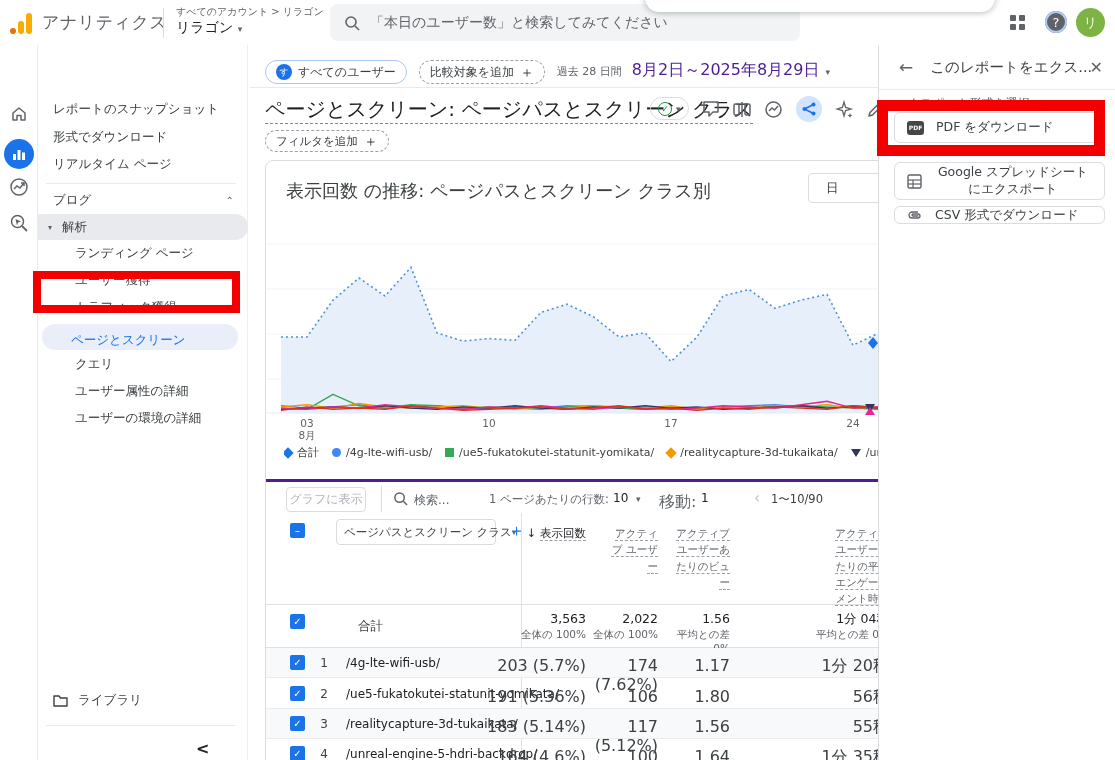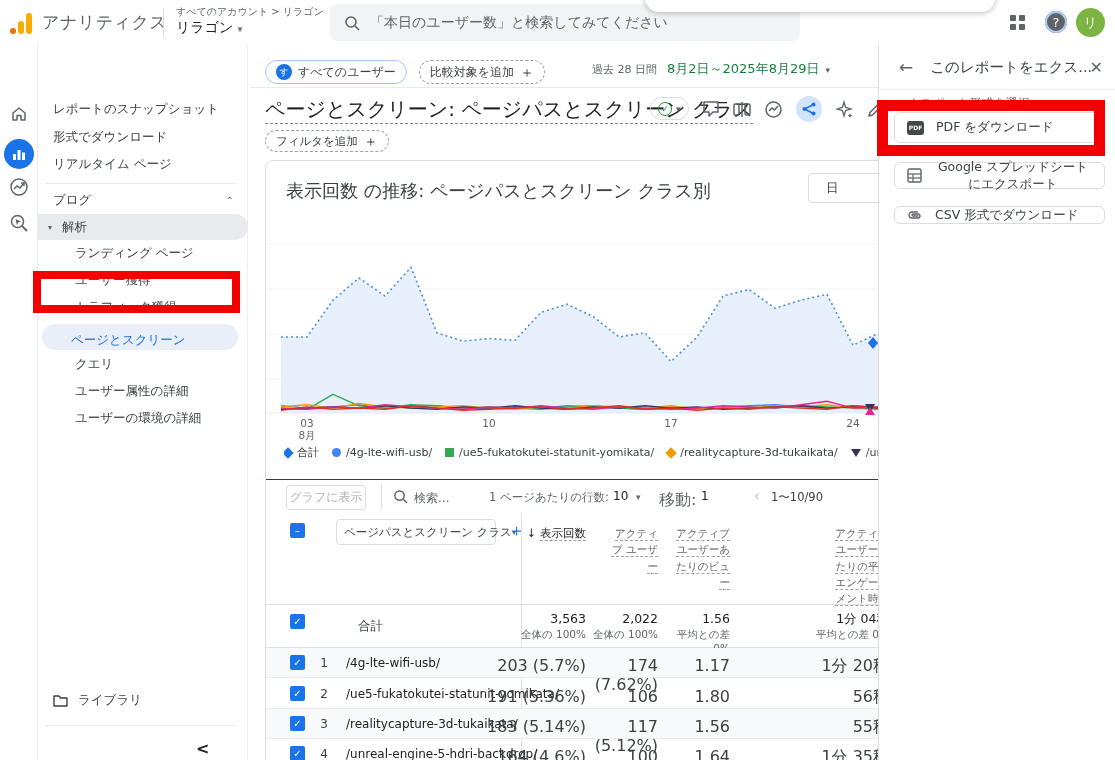--- a/index.html
+++ b/index.html
@@ -42,21 +42,21 @@
   .lib-row{display:flex;align-items:center;gap:10px}
   .collapse-arrow{font-size:16px;font-weight:bold;color:#202124}
   
   .chip{display:inline-flex;align-items:center;gap:6px;height:24px;border-radius:13px;padding:0 10px;font-size:12px;color:#3c4043;background:#fff}
   .chip.solid{border:1px solid #a8c7f0}
   .chip.dashed{border:1px dashed #9aa0a6}
   .chip .avatar-s{width:16px;height:16px;border-radius:50%;background:#1a73e8;color:#fff;font-size:9px;display:flex;align-items:center;justify-content:center}
   .plus{color:#3c4043;font-size:14px;line-height:1}
   .daterange{right:285px;top:60px;text-align:right;white-space:nowrap;z-index:2}
   .daterange .pre{font-size:11px;color:#5f6368;margin-right:10px}
-  .daterange .rng{font-size:13px;color:#15803d}
+  .daterange .rng{font-size:16px;color:#4c1d95}
   .daterange .car{font-size:9px;color:#5f6368;margin-left:6px}
   .hdr-divider{left:250px;top:87px;width:628px;height:1px;background:#e8eaed}
   .page-title{left:265px;top:96px;font-size:20px;color:#202124;white-space:nowrap}
   .page-title .dashed-u{border-bottom:1px dashed #80868b;padding-bottom:2px}
   .ok-badge{left:650px;top:97px;height:23px;border:1px solid #dadce0;border-radius:12px;display:inline-flex;align-items:center;gap:4px;padding:0 7px}
   .ok-circ{width:14px;height:14px;border-radius:50%;border:1.6px solid #1e8e3e;color:#1e8e3e;font-size:9px;display:flex;align-items:center;justify-content:center}
   .hdr-icons{left:702px;top:96px;display:flex;align-items:center;gap:13px;height:26px}
   .share-bub{width:26px;height:26px;border-radius:50%;background:#d2e3fc;display:flex;align-items:center;justify-content:center}
   
   .card{left:265px;top:160px;width:825px;height:620px;border:1px solid #dadce0;border-radius:8px;background:#fff}
@@ -65,21 +65,21 @@
   .interval-btn{position:absolute;left:542px;top:12px;width:85px;height:30px;border:1px solid #dadce0;border-radius:4px;font-size:12.5px;color:#3c4043;display:flex;align-items:center;padding-left:17px;background:#fff}
   .tick{position:absolute;font-size:10.5px;color:#5f6368;text-align:center;width:30px}
   .legend{position:absolute;left:18px;top:284px;display:flex;align-items:center;font-size:11px;color:#3c4043;white-space:nowrap;overflow:hidden;width:600px}
   .leg-item{display:inline-flex;align-items:center;gap:5px;margin-right:13px}
   .mk{display:inline-block}
   .mk.diamond{width:8px;height:8px;transform:rotate(45deg)}
   .mk.circle{width:9px;height:9px;border-radius:50%}
   .mk.square{width:9px;height:9px}
   .mk.tri-down{width:0;height:0;border-left:5px solid transparent;border-right:5px solid transparent;border-top:8px solid #32355c}
   
-  .tbl-toolbar{position:absolute;left:0;top:318px;width:825px;height:34px;border-top:1px solid #4c1d95;font-size:12px;color:#5f6368}
+  .tbl-toolbar{position:absolute;left:0;top:318px;width:825px;height:34px;border-top:3px solid #4c1d95;font-size:12px;color:#5f6368}
   .show-chart-btn{position:absolute;left:20px;top:5px;width:80px;height:25px;border:1px solid #dadce0;border-radius:4px;color:#b0b3b8;font-size:12px;display:flex;align-items:center;justify-content:center;background:#fff}
   .tt-divider{position:absolute;left:115px;top:4px;width:1px;height:26px;background:#dadce0}
   .col-sep{position:absolute;left:255px;top:352px;width:1px;height:268px;background:#e0e0e0}
   .th-row{position:absolute;left:0;top:352px;width:825px;height:92px;border-bottom:1px solid #e0e0e0}
   .totals-row{position:absolute;left:0;top:444px;width:825px;height:43px;border-bottom:1px solid #e0e0e0}
   .drow{position:absolute;left:0;width:825px;height:30px;border-bottom:1px solid #ececec;font-size:12px}
   .drow.odd{background:#f8f9fa}
   .cb{position:absolute;left:24px;width:15px;height:15px;border-radius:2px;background:#1a73e8;color:#fff;font-size:10px;display:flex;align-items:center;justify-content:center;line-height:1}
   .dim-dd{position:absolute;left:70px;top:6px;width:160px;height:26px;border:1px solid #dadce0;border-radius:4px;font-size:11.5px;color:#3c4043;display:flex;align-items:center;justify-content:space-between;padding:0 7px;white-space:nowrap}
   .add-col{position:absolute;left:242px;top:9px;color:#1a73e8;font-size:17px;line-height:1}
@@ -433,21 +433,21 @@
   <div class="panel-hdr">
     <span class="back-ar">←</span>
     <span class="panel-ttl">このレポートをエクス...</span>
     <span class="close-x">✕</span>
   </div>
   <div class="panel-sub">エクスポート形式を選択</div>
   <div class="exp-btn" style="top:67px;height:31px">
     <span class="pdf-badge">PDF</span>
     <span class="exp-label">PDF をダウンロード</span>
   </div>
-  <div class="exp-btn" style="top:117px;height:27px">
+  <div class="exp-btn" style="top:117px;height:38px">
     <svg width="15" height="15" viewBox="0 0 15 15" style="flex:none">
         <rect x="1" y="1" width="13" height="13" rx="1.5" fill="none" stroke="#5f6368" stroke-width="1.4"></rect>
         <line x1="1" y1="6" x2="14" y2="6" stroke="#5f6368" stroke-width="1.2"></line>
         <line x1="6" y1="6" x2="6" y2="14" stroke="#5f6368" stroke-width="1.2"></line>
         <line x1="1" y1="10" x2="14" y2="10" stroke="#5f6368" stroke-width="1.2"></line>
       </svg>
     <span class="exp-label" style="text-align:center">Google スプレッドシートにエクスポート</span>
   </div>
   <div class="exp-btn" style="top:161px;height:18px">
     <svg width="16" height="15" viewBox="0 0 16 15" style="flex:none">

